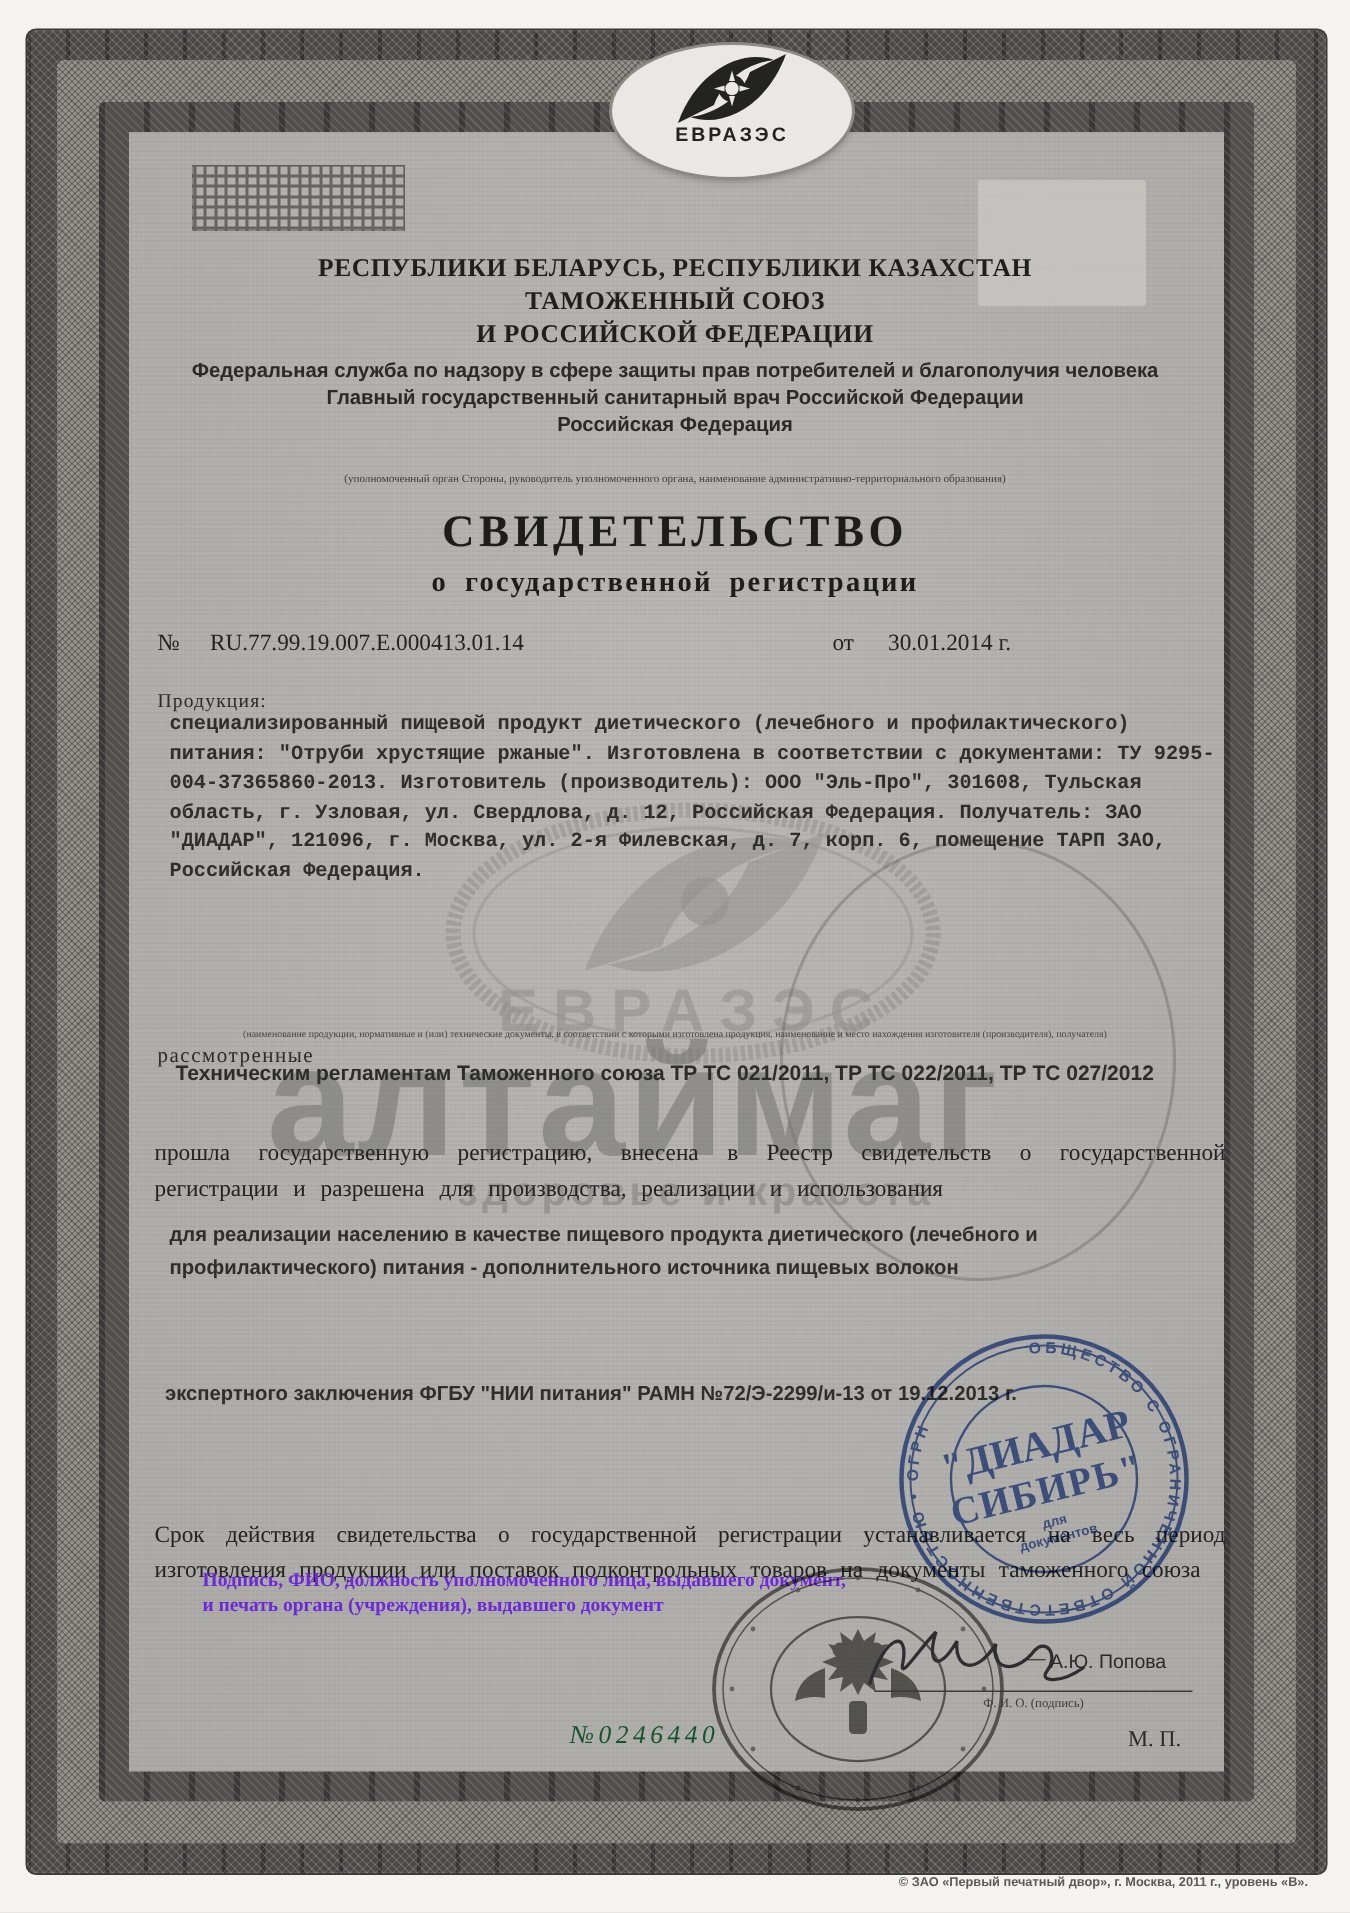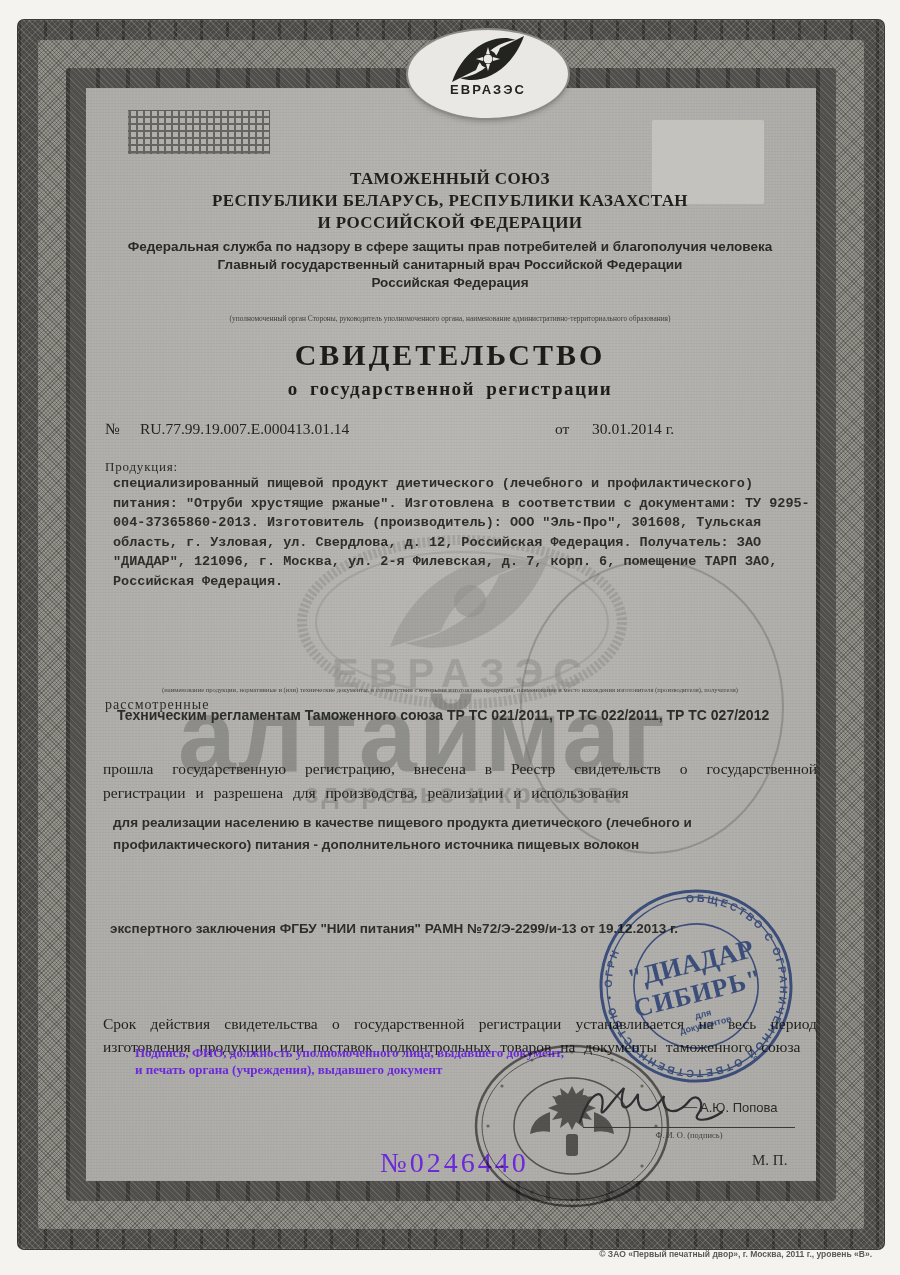--- a/index.html
+++ b/index.html
@@ -94,21 +94,21 @@
   .usage{left:113px;top:812px;width:612px;font-family:"Liberation Sans", sans-serif;font-weight:bold;font-size:13.5px;line-height:22px;color:#2e2e2a;z-index:2;}
   .para-basis{left:103px;top:858px;width:714px;font-size:15.5px;line-height:21.5px;word-spacing:4px;}
   .expert{left:110px;top:921px;width:700px;font-family:"Liberation Sans", sans-serif;font-weight:bold;font-size:13.5px;color:#2e2e2a;z-index:2;}
   .para-valid{left:103px;top:1012px;width:714px;font-size:15.5px;line-height:23px;word-spacing:5px;}
 
   .sig-label{left:103px;top:1044px;width:432px;font-weight:bold;font-size:13px;line-height:17px;color:#6d28d9;z-index:2;margin-left:32px;}
   .sig-name{left:700px;top:1100px;font-family:"Liberation Sans", sans-serif;font-size:13px;color:#2a2a27;z-index:6;white-space:nowrap;}
   .sig-dash{left:682px;top:1098px;font-size:15px;z-index:6;}
   .sig-line{left:583px;top:1127px;width:212px;border-top:1.5px solid #3a3a37;z-index:6;}
   .sig-caption{left:583px;top:1130px;width:212px;text-align:center;font-size:8.5px;color:#3c3c39;z-index:6;}
-  .serial{left:380px;top:1147px;font-size:28px;letter-spacing:3px;color:#6d28d9;z-index:2;}
+  .serial{left:380px;top:1147px;font-size:17px;letter-spacing:3px;color:#14532d;z-index:2;font-style:italic;}
   .mp{left:752px;top:1152px;font-size:15px;z-index:2;}
 
   .footer{left:0;top:1249px;width:872px;text-align:right;font-family:"Liberation Sans", sans-serif;font-weight:bold;font-size:8.5px;color:#5a5a56;z-index:6;}
 
   
   .wm{pointer-events:none;}
   .wm-emblem{left:295px;top:535px;width:335px;height:175px;opacity:.5;z-index:1;}
   .wm-circle2{left:520px;top:560px;width:260px;height:290px;border:2px solid rgba(90,90,86,.35);border-radius:50%;z-index:1;}
   .wm-shop{left:178px;top:676px;font-family:"Liberation Sans", sans-serif;font-weight:bold;font-size:104px;letter-spacing:2px;color:rgba(120,120,117,.62);z-index:1;white-space:nowrap;text-align:right;}
   .wm-shop-sub{left:305px;top:779px;font-family:"Liberation Sans", sans-serif;font-weight:bold;font-size:27px;letter-spacing:3px;color:rgba(130,130,127,.6);z-index:1;white-space:nowrap;}
@@ -140,22 +140,22 @@
         <path d="M46,17 l2,7 -4,0 Z M46,41 l2,-7 -4,0 Z M34,29 l7,-2 0,4 Z M58,29 l-7,-2 0,4 Z" fill="#e9e8e4"></path>
       </svg>
       <div class="org">ЕВРАЗЭС</div>
     </div>
   </div>
 
   <div class="abs sec-pattern"></div>
   <div class="abs light-box"></div>
 
   <div class="abs hdr ctr" style="top:168px;">
+    <div class="hdr-serif">РЕСПУБЛИКИ БЕЛАРУСЬ, РЕСПУБЛИКИ КАЗАХСТАН</div>
     <div class="hdr-serif">ТАМОЖЕННЫЙ СОЮЗ</div>
-    <div class="hdr-serif">РЕСПУБЛИКИ БЕЛАРУСЬ, РЕСПУБЛИКИ КАЗАХСТАН</div>
     <div class="hdr-serif">И РОССИЙСКОЙ ФЕДЕРАЦИИ</div>
     <div class="hdr-sans" style="margin-top:4px;">Федеральная служба по надзору в сфере защиты прав потребителей и благополучия человека</div>
     <div class="hdr-sans">Главный государственный санитарный врач Российской Федерации</div>
     <div class="hdr-sans">Российская Федерация</div>
   </div>
   <div class="abs ctr title-main">СВИДЕТЕЛЬСТВО</div>
 
   <div class="abs ctr tiny-note note1">(уполномоченный орган Стороны, руководитель уполномоченного органа, наименование административно-территориального образования)</div>
   <div class="abs ctr title-sub">о государственной регистрации</div>
 

